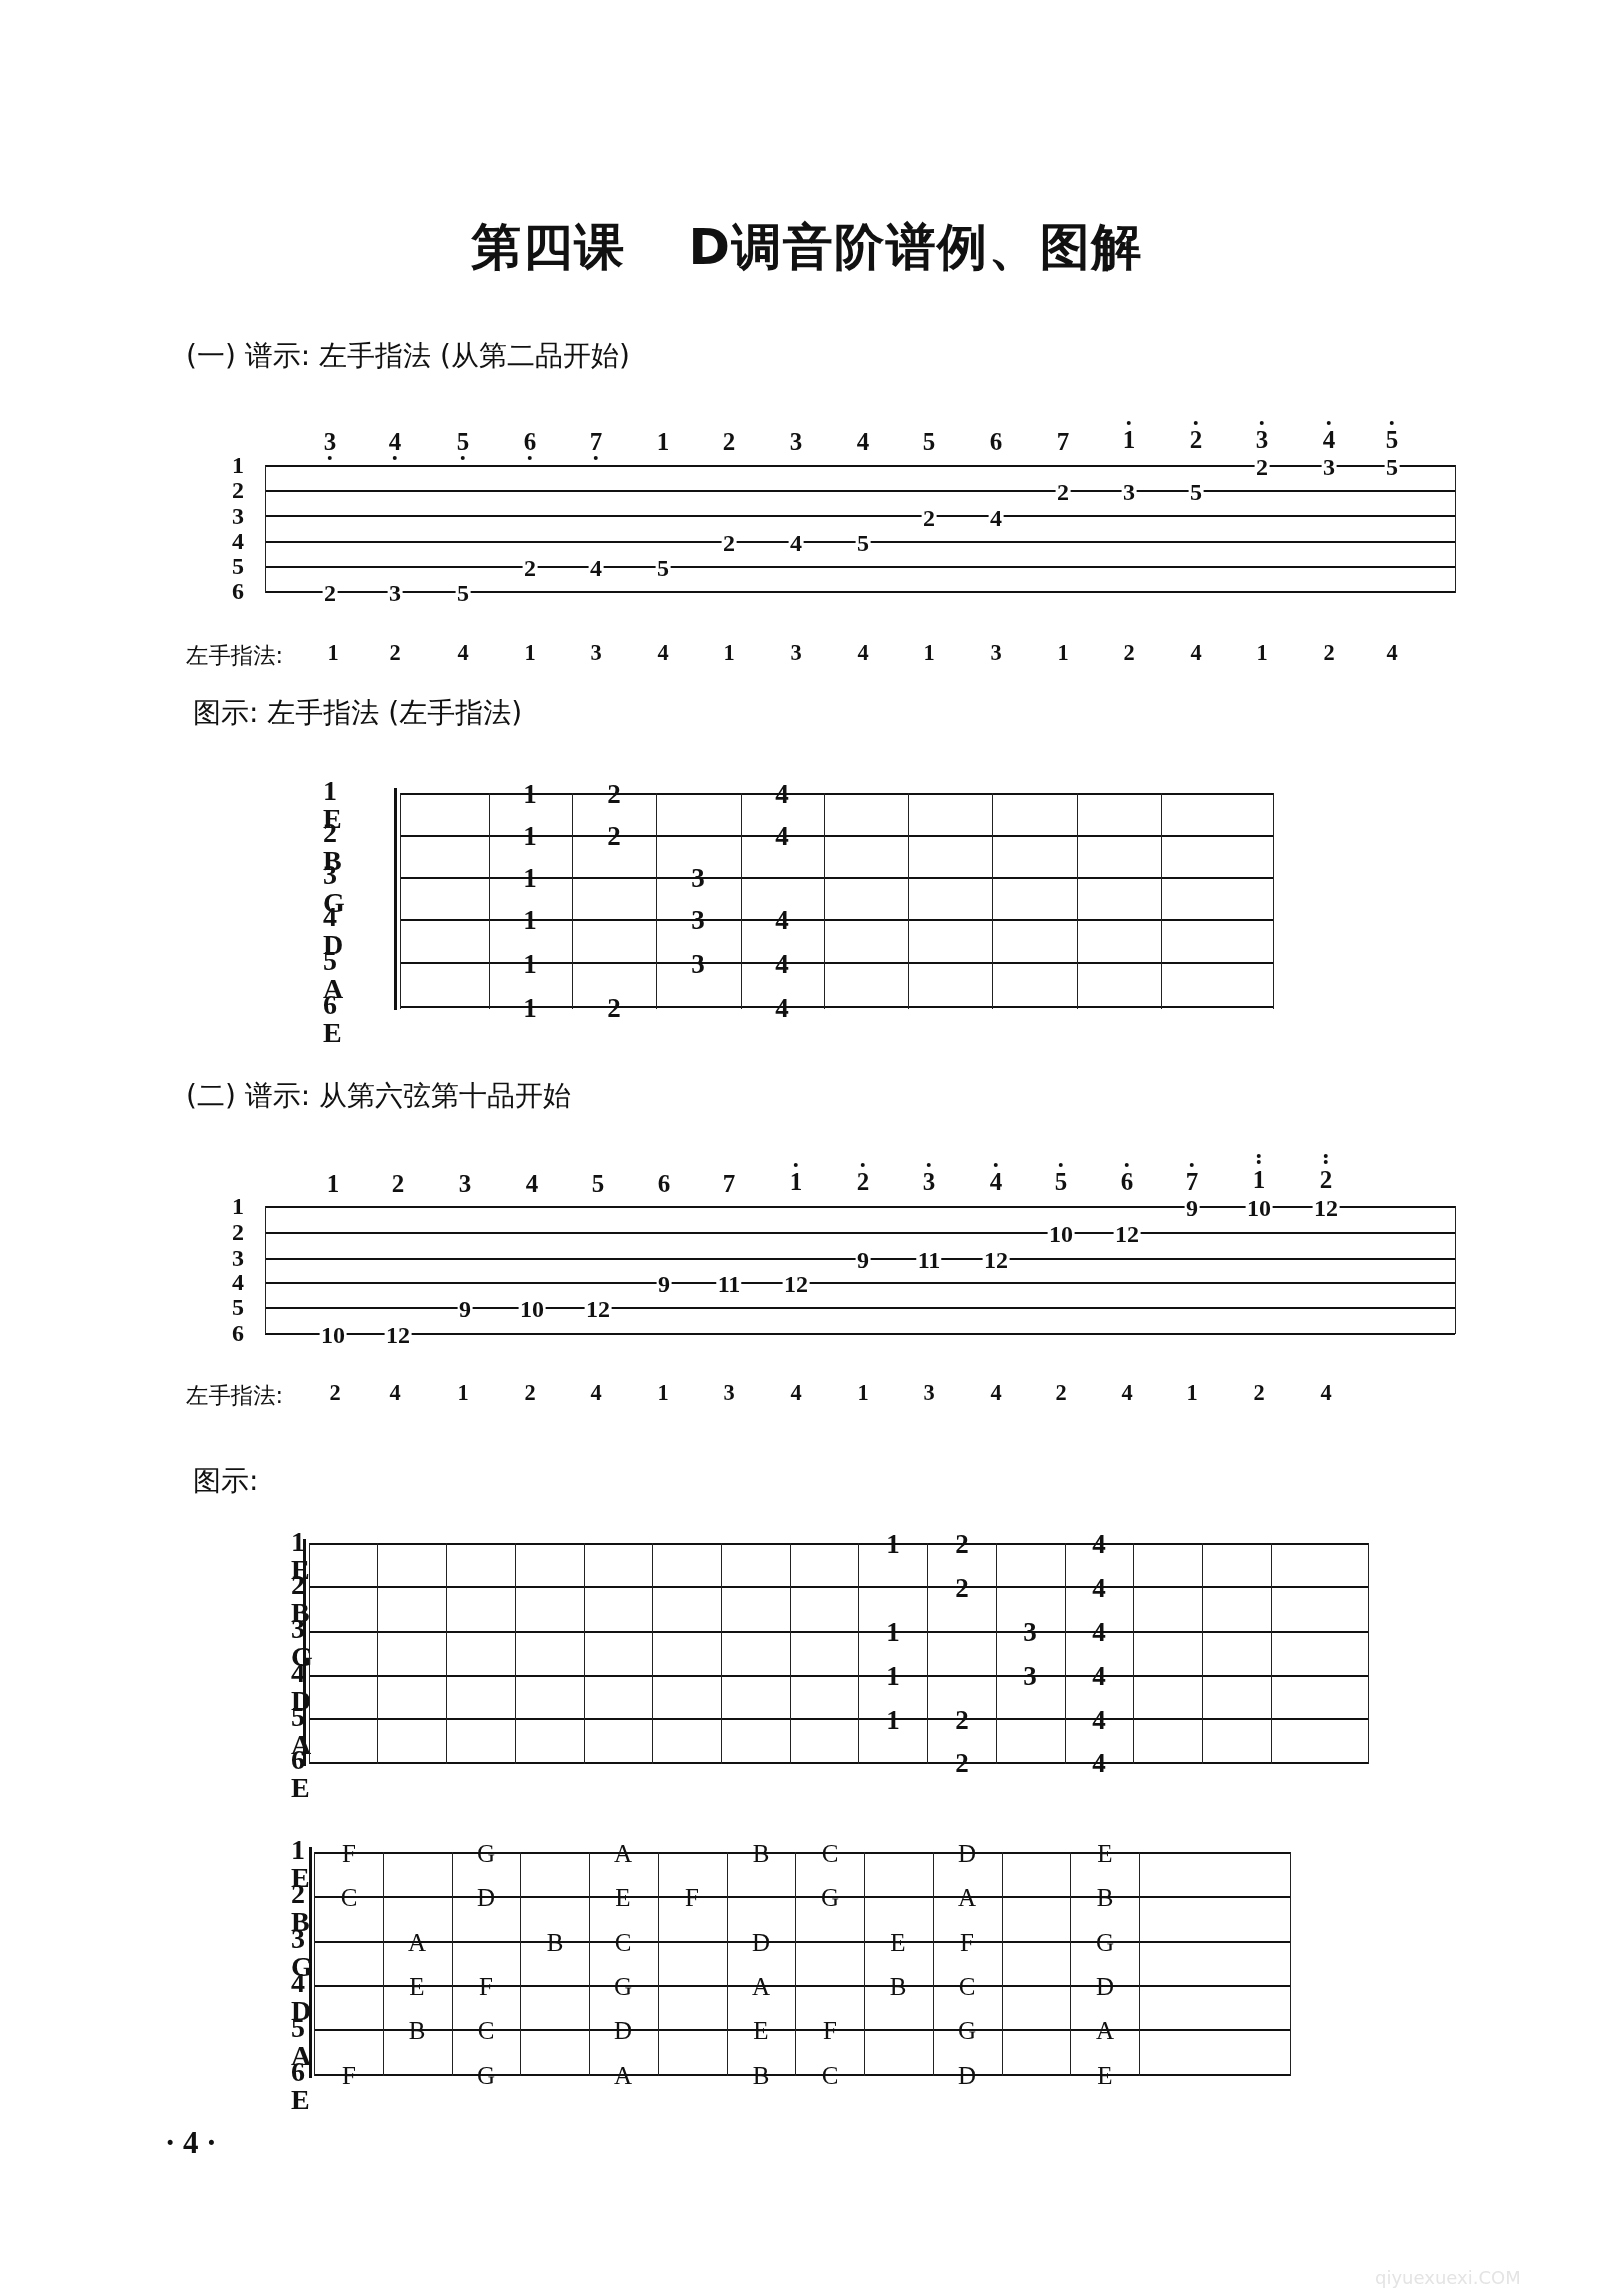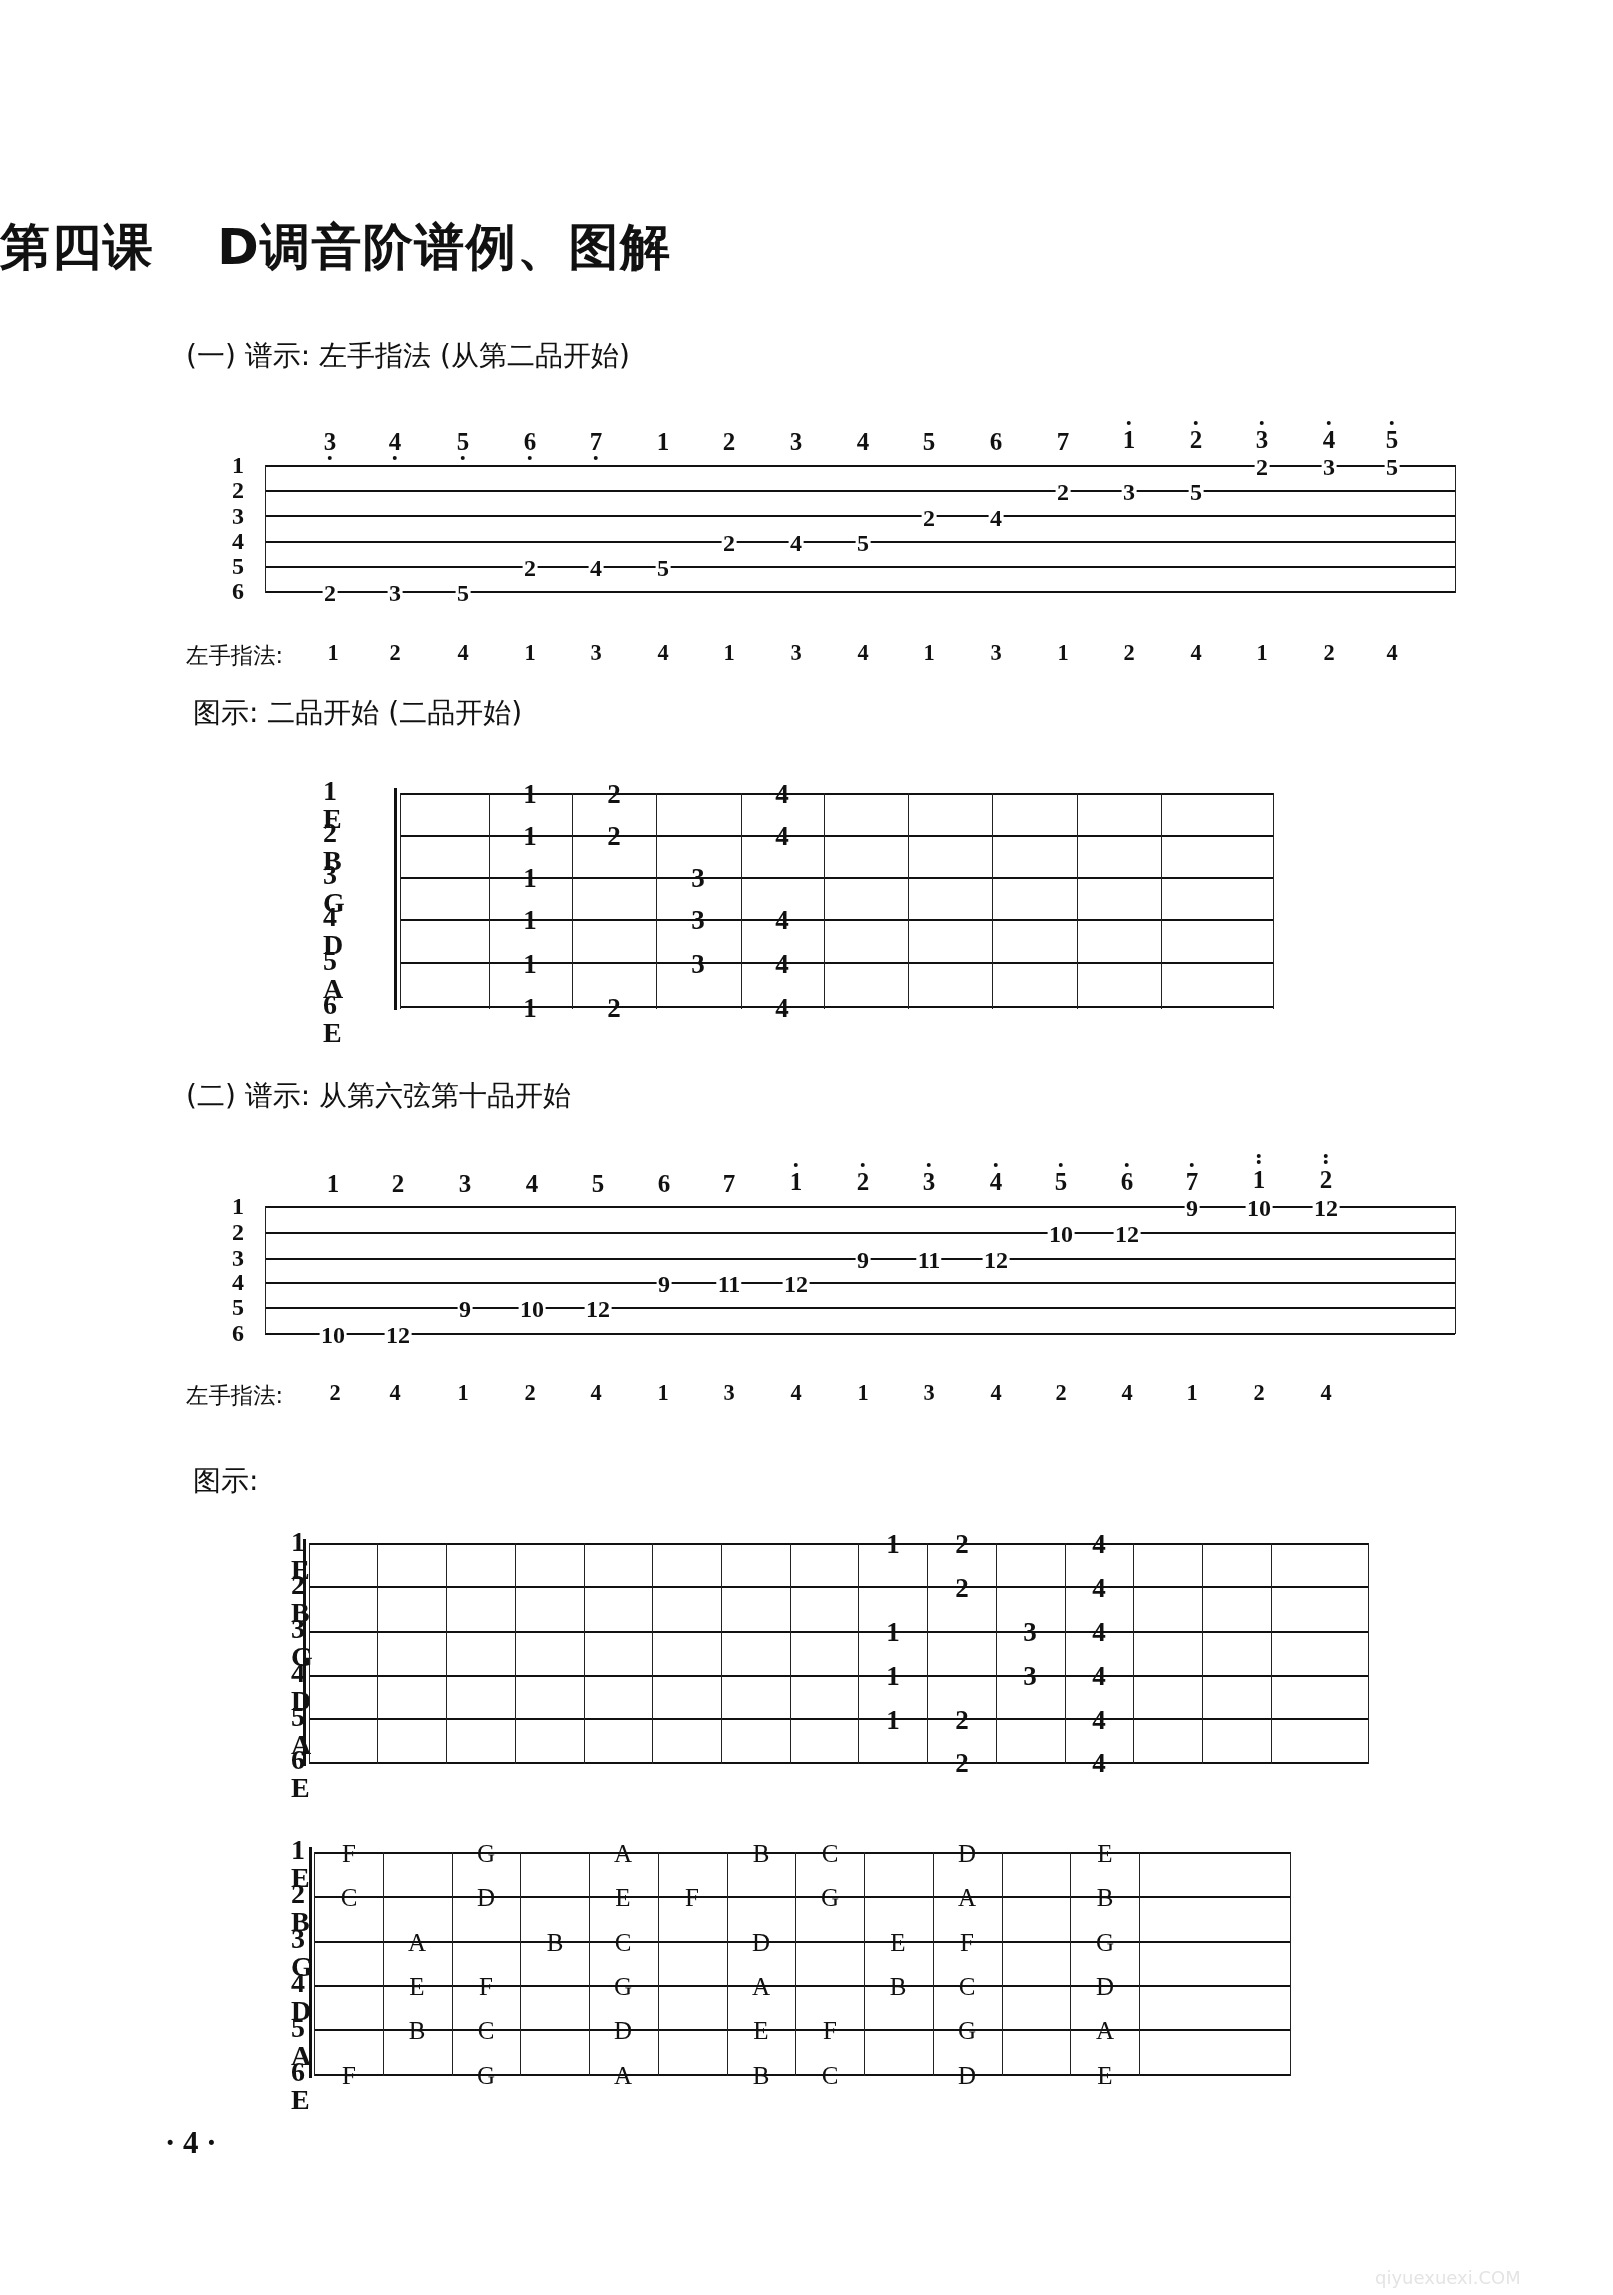--- a/index.html
+++ b/index.html
@@ -1,18 +1,18 @@
 <!DOCTYPE html>
 <html style="font-size:11.2px"><head>
 <meta charset="utf-8">
 <style>
   html, body { margin:0; padding:0; background:#ffffff; }
   body { width:1614px; height:2295px; position:relative; overflow:hidden; color:#111; font-family:"DejaVu Serif", serif; }
   .abs { position:absolute; }
-  .title { left:0; width:1614px; top:214px; text-align:left; font-size:50px; font-weight:bold; letter-spacing:1.4px; font-family:"DejaVu Sans", sans-serif; }
+  .title { left:0; width:1614px; top:214px; text-align:center; font-size:50px; font-weight:bold; letter-spacing:1.4px; font-family:"DejaVu Sans", sans-serif; }
   .title .gap { display:inline-block; width:63px; }
   .sec { font-size:28px; font-family:"DejaVu Sans", sans-serif; }
   .num { font-size:24px; font-weight:bold; font-family:"Liberation Serif", serif; transform:translateX(-50%); text-align:center; line-height:1; }
   .jp { font-size:25px; font-weight:bold; font-family:"Liberation Serif", serif; transform:translateX(-50%); text-align:center; line-height:1; }
   .dot { display:block; width:4.2px; height:4.2px; background:#111; border-radius:50%; margin:0 auto; }
   .dot-top { margin-bottom:2.1px; }
   .dot-bot { margin-top:2.1px; }
   .strnum { font-size:24px; font-weight:bold; font-family:"Liberation Serif", serif; line-height:1; text-align:right; width:21px; }
   .hline { height:2.1px; background:#111; }
   .vline { width:1.4px; background:#222; }
@@ -98,21 +98,21 @@
     <div class="abs fnum" style="left:929px; top:642px;">1</div>
     <div class="abs fnum" style="left:996px; top:642px;">3</div>
     <div class="abs fnum" style="left:1063px; top:642px;">1</div>
     <div class="abs fnum" style="left:1129px; top:642px;">2</div>
     <div class="abs fnum" style="left:1196px; top:642px;">4</div>
     <div class="abs fnum" style="left:1262px; top:642px;">1</div>
     <div class="abs fnum" style="left:1329px; top:642px;">2</div>
     <div class="abs fnum" style="left:1392px; top:642px;">4</div>
   </div>
 
-<div class="abs sec" style="left:193px; top:694px;">图示: 二品开始 (二品开始)</div>
+<div class="abs sec" style="left:193px; top:694px;">图示: 左手指法 (左手指法)</div>
 <div id="fb1" class="abs" style="left:0; top:0;">
     <div class="abs hline" style="left:400px; top:793px; width:873px;"></div>
     <div class="abs fb-label" style="left: 323px; top: 777px;">1 E</div>
     <div class="abs hline" style="left:400px; top:835px; width:873px;"></div>
     <div class="abs fb-label" style="left: 323px; top: 819px;">2 B</div>
     <div class="abs hline" style="left:400px; top:877px; width:873px;"></div>
     <div class="abs fb-label" style="left: 323px; top: 861px;">3 G</div>
     <div class="abs hline" style="left:400px; top:919px; width:873px;"></div>
     <div class="abs fb-label" style="left: 323px; top: 903px;">4 D</div>
     <div class="abs hline" style="left:400px; top:962px; width:873px;"></div>

